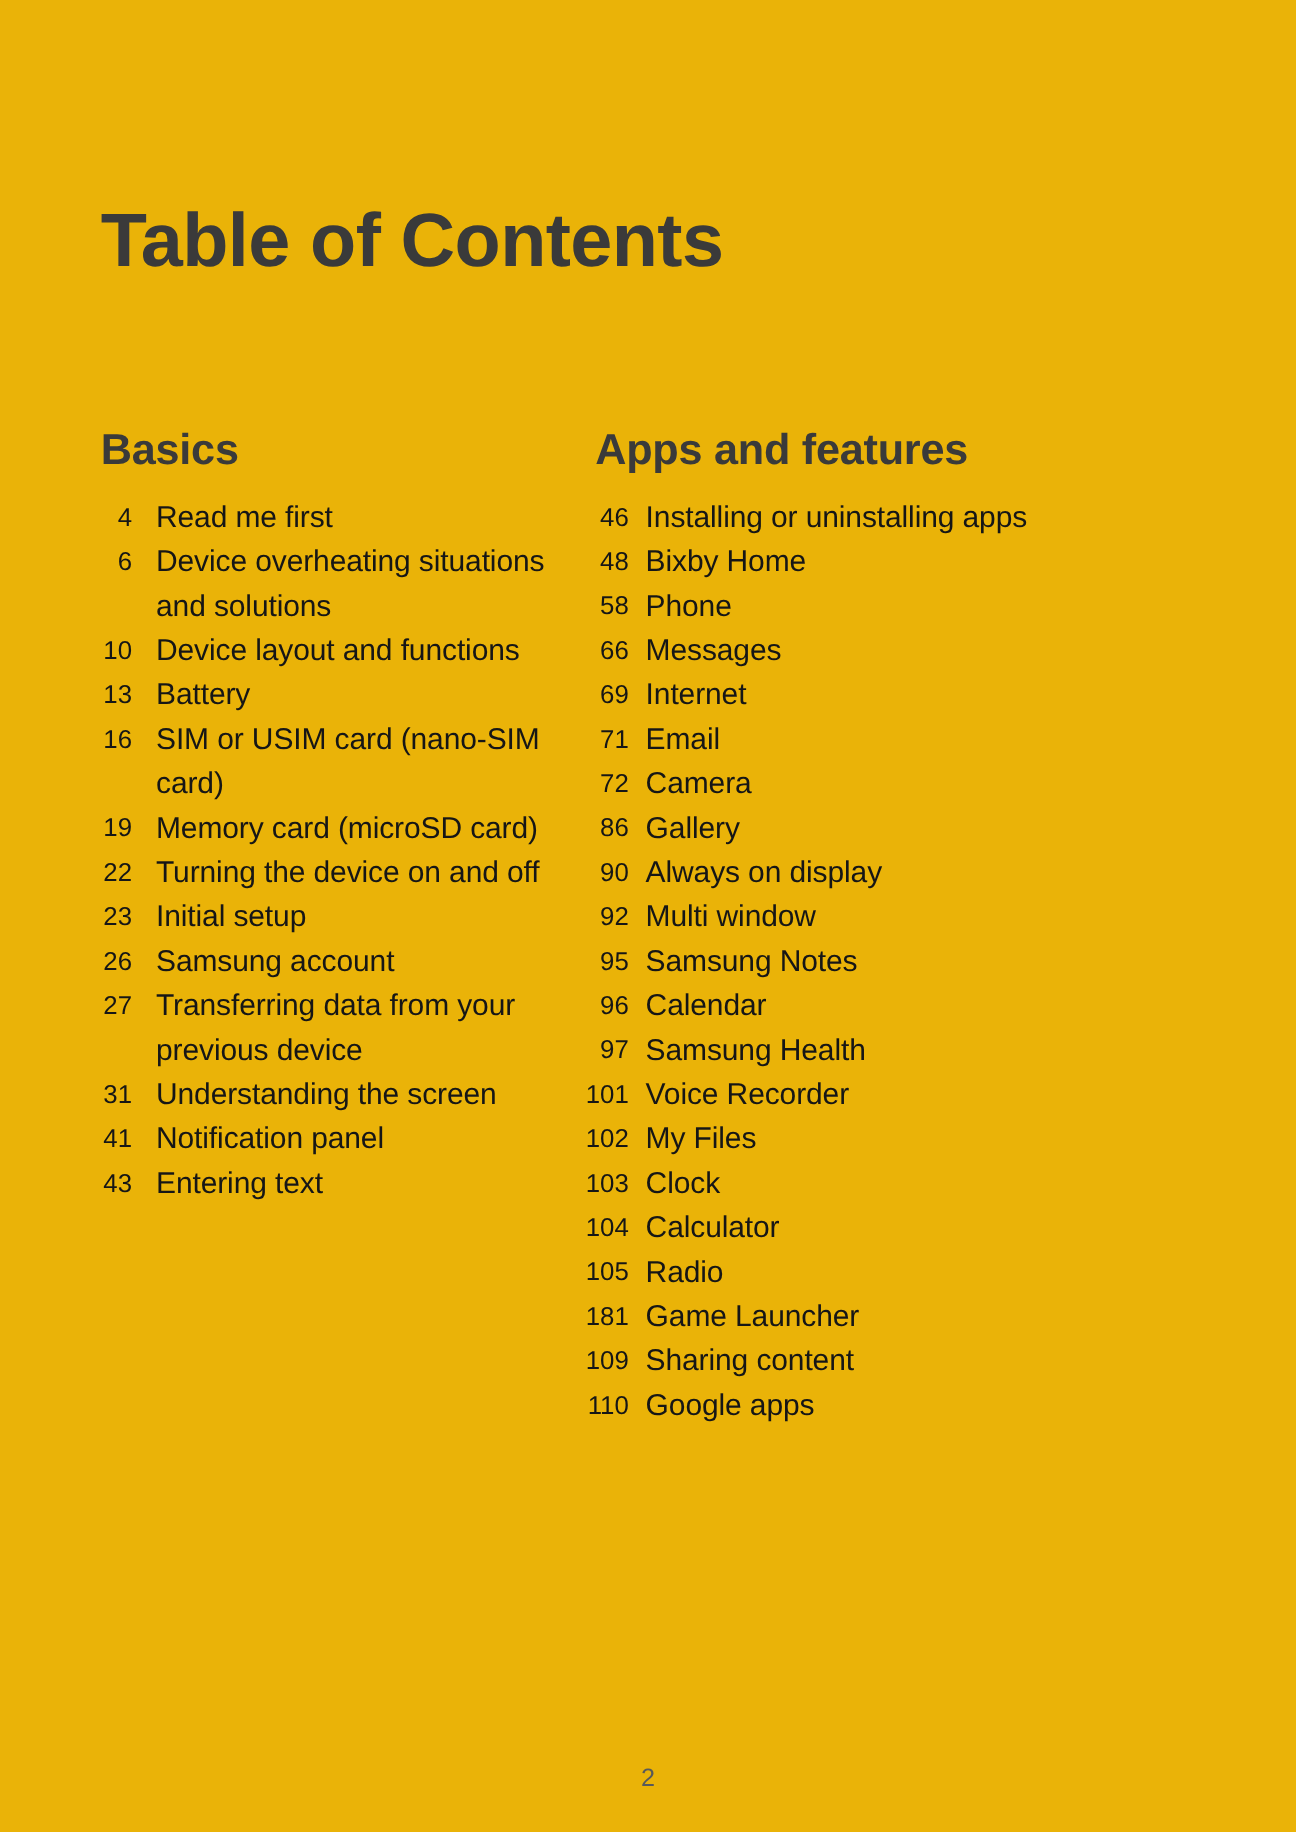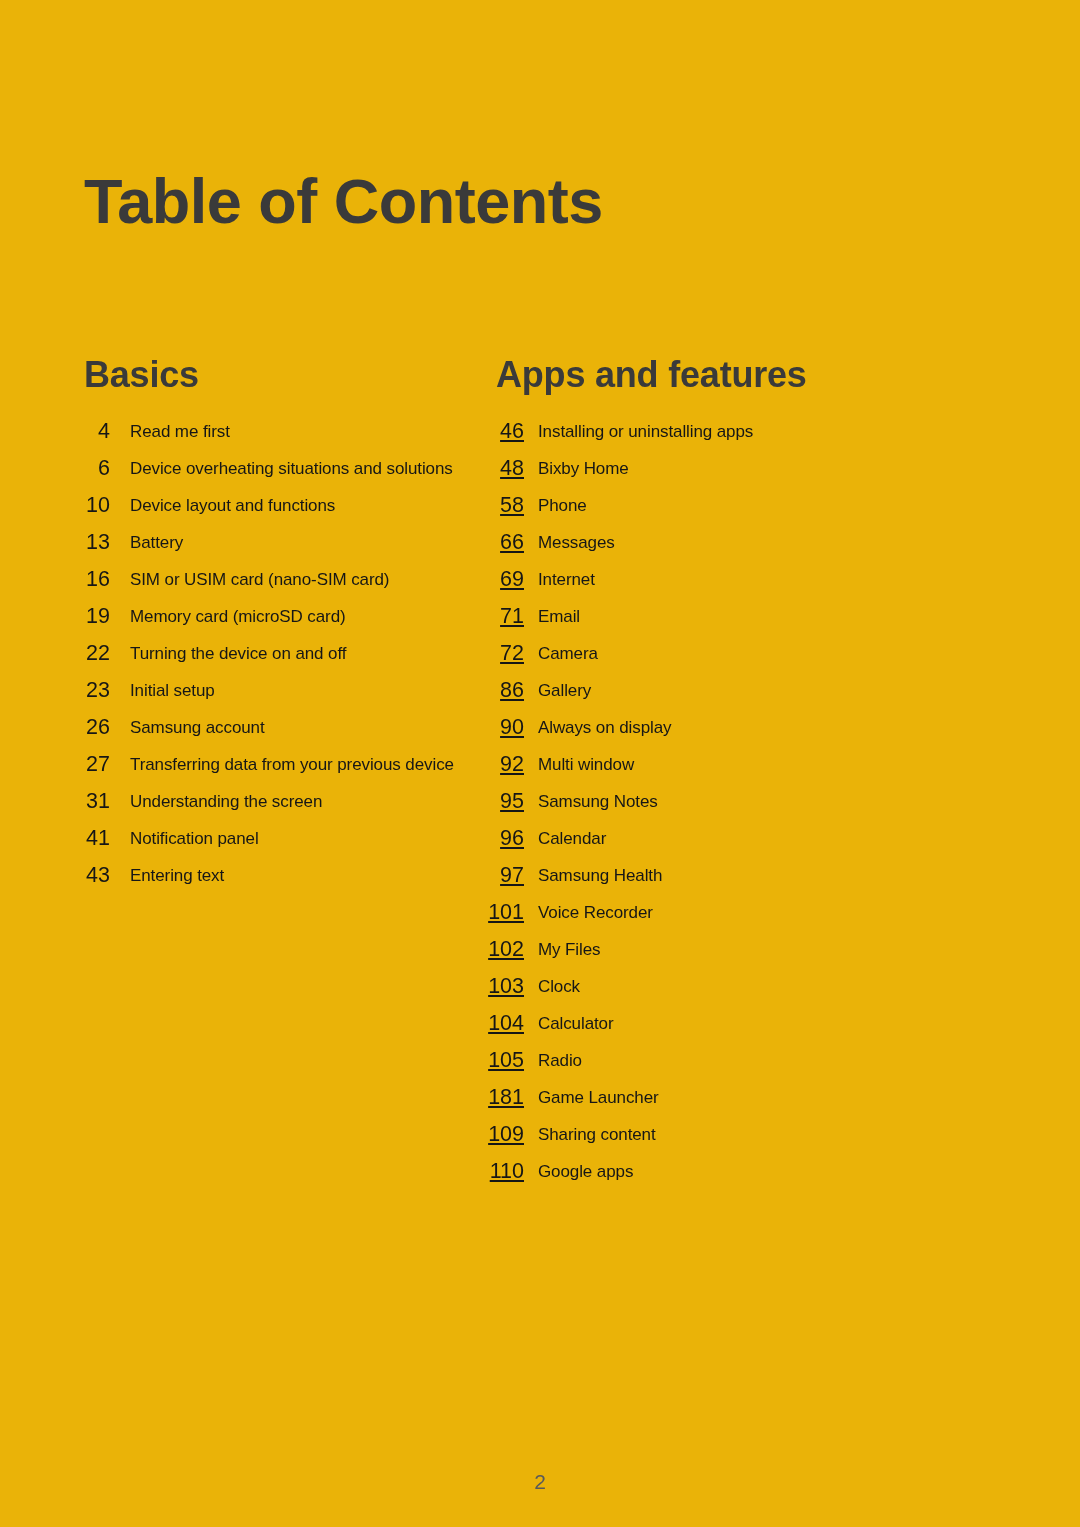--- a/index.html
+++ b/index.html
@@ -76,31 +76,31 @@
   .toc-page {
     flex: 0 0 auto;
     text-align: right;
     font-size: 21.5px;
     color: #161616;
     line-height: 37px;
     font-weight: normal;
   }
   .toc-title {
     flex: 1 1 auto;
-    font-size: 17px;
+    font-size: 25px;
     color: #161616;
     line-height: 37px;
     font-weight: normal;
     letter-spacing: -0.1px;
   }
   
   .column-left .toc-page { width: 26px; }
   .column-left .toc-title { margin-left: 20px; max-width: 370px; }
   
-  .column-right .toc-page { width: 48px; text-decoration: underline; }
+  .column-right .toc-page { width: 48px; }
   .column-right .toc-title { margin-left: 14px; max-width: 420px; }
 
   
   .footer-page-number {
     position: absolute;
     left: 0;
     top: 1470px;
     width: 1080px;
     text-align: center;
     font-size: 21px;

